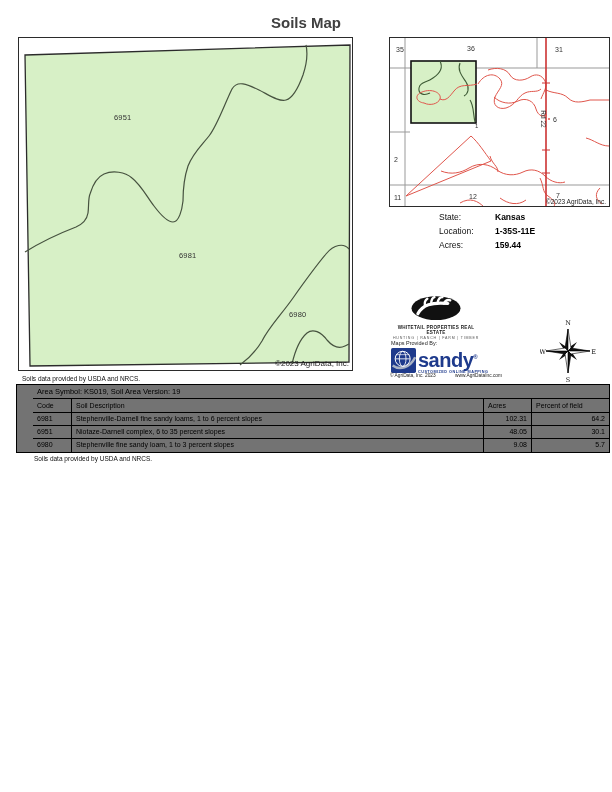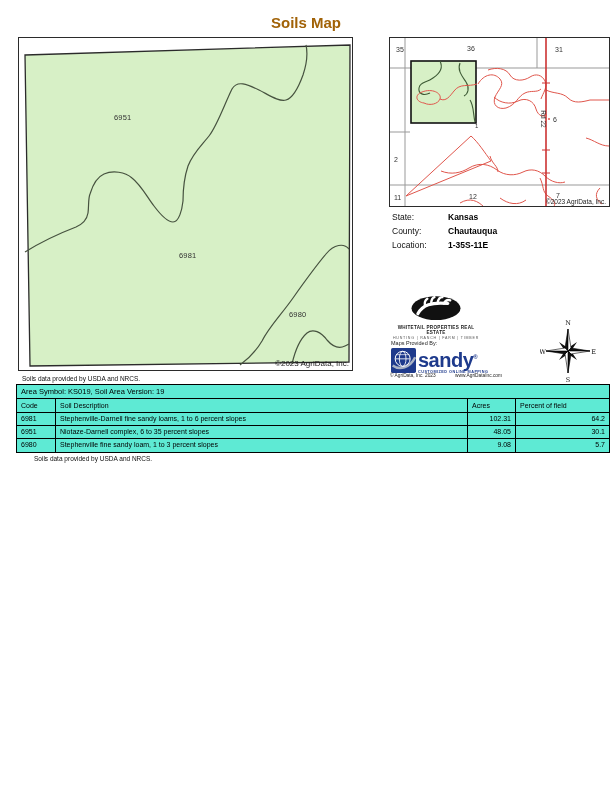--- a/index.html
+++ b/index.html
@@ -3,21 +3,21 @@
 <meta charset="utf-8">
 <style>
   * { margin:0; padding:0; box-sizing:border-box; }
   html,body { background:#fff; }
   .page {
     position:relative; width:612px; height:792px; background:#fff;
     font-family:"Liberation Sans", sans-serif; color:#000; overflow:hidden;
   }
   .title {
     position:absolute; left:0; right:0; top:14px; text-align:center;
-    font-size:15px; font-weight:bold; color:#a16207;
+    font-size:15px; font-weight:bold; color:#404040;
   }
   
   .soil-map {
     position:absolute; left:18px; top:37px; width:335px; height:334px;
     border:1px solid #2b2b2b; background:#fff;
   }
   .soil-map svg { position:absolute; left:0; top:0; }
   .map-label {
     position:absolute; font-size:7.5px; color:#333; letter-spacing:.2px;
   }
@@ -28,40 +28,40 @@
   .locator-map {
     position:absolute; left:389px; top:37px; width:221px; height:170px;
     border:1px solid #2b2b2b; background:#fff;
   }
   .locator-copy {
     position:absolute; right:3px; bottom:1px; font-size:6.5px; color:#222;
   }
   
   .info-block { position:absolute; left:392px; top:210px; width:218px; }
   .info-row { height:14px; font-size:8.5px; line-height:14px; }
-  .info-row .lbl { display:inline-block; width:56px; color:#111; }
+  .info-row .lbl { display:inline-block; width:56px; color:#111;margin-left:47px; }
   .info-row .val { font-weight:bold; color:#000;text-align:right; }
   
   .whitetail { position:absolute; left:388px; top:294px; width:96px; text-align:center; }
   .whitetail .name { font-size:4.6px; font-weight:bold; color:#1a1a1a; letter-spacing:.3px; margin-top:1px; }
   .whitetail .tagline { font-size:3.6px; color:#555; letter-spacing:.8px; margin-top:1px; }
   .maps-provided { position:absolute; left:391px; top:340px; font-size:5.5px; color:#222; }
   .surety-row { position:absolute; left:391px; top:348px; display:flex; align-items:flex-start; }
   .surety-txt { margin-left:2px; }
   .surety-word { font-size:20px; font-weight:bold; color:#1e3a8c; line-height:18px; letter-spacing:-.5px; }
   .surety-word sup { font-size:6px; vertical-align:8px; }
   .surety-tag { font-size:3.8px; font-weight:bold; color:#1e3a8c; letter-spacing:.45px; margin-top:1px; }
   .agri-line { position:absolute; left:390px; top:373px; width:112px; display:flex; justify-content:space-between; font-size:4.8px; color:#222; }
   .compass { position:absolute; left:540px; top:318px; }
   
   .disc-top { position:absolute; left:22px; top:375px; font-size:6.5px; color:#111; }
   .disc-bottom { position:absolute; left:34px; top:455px; font-size:6.5px; color:#111; }
   .soil-table {
     position:absolute; left:16px; top:384px; width:594px;
-    border:1px solid #000; font-size:7px; color:#000; background:#5eead4;
+    border:1px solid #000; font-size:7px; color:#000; background:#737373;padding-left:16px;
   }
   .t-area { height:14px; line-height:13px; padding:0 4px; font-size:7.5px; border-bottom:1px solid #000; }
   .t-row { display:flex; height:14px; line-height:13px; border-bottom:1px solid #000; }
   .t-row:last-child { border-bottom:none; }
   .t-row.data { height:13px; line-height:12px; }
   .c { padding:0 4px; overflow:hidden; white-space:nowrap; }
   .c-code { width:39px; border-right:1px solid #000; }
   .c-desc { width:412px; border-right:1px solid #000; }
   .c-acres { width:48px; border-right:1px solid #000; text-align:right; }
   .c-pct { flex:1; text-align:right; }
@@ -151,22 +151,22 @@
         <text x="79" y="161">12</text>
         <text x="166" y="160">7</text>
       </g>
       <text x="151" y="81" font-size="6.5" fill="#333" text-anchor="middle" transform="rotate(90 151 81)" font-family="Liberation Sans, sans-serif">Rd 22</text>
     </svg>
     <span class="locator-copy">©2023 AgriData, Inc.</span>
   </div>
 
   <div class="info-block">
     <div class="info-row"><span class="lbl">State:</span><span class="val">Kansas</span></div>
-    <div class="info-row"><span class="lbl">County:</span><span class="val">Chautauqua</span></div>
     <div class="info-row"><span class="lbl">Location:</span><span class="val">1-35S-11E</span></div>
+    <div class="info-row"><span class="lbl">Acres:</span><span class="val">159.44</span></div>
   </div>
 
   <div class="whitetail">
     <svg width="66" height="30" viewBox="0 0 80 38" style="display:block;margin:0 auto">
       <ellipse cx="40" cy="18" rx="31" ry="15" fill="#111"></ellipse>
       <g stroke="#fff" fill="none" stroke-linecap="round">
         <path d="M 17 25 C 23 14 34 10 55 12" stroke-width="4"></path>
         <path d="M 26 15 C 25 10 26 8 29 6" stroke-width="3"></path>
         <path d="M 34 12 C 34 7 35 5 38 4" stroke-width="3"></path>
         <path d="M 42 11 C 43 6 45 4 48 4" stroke-width="3"></path>

